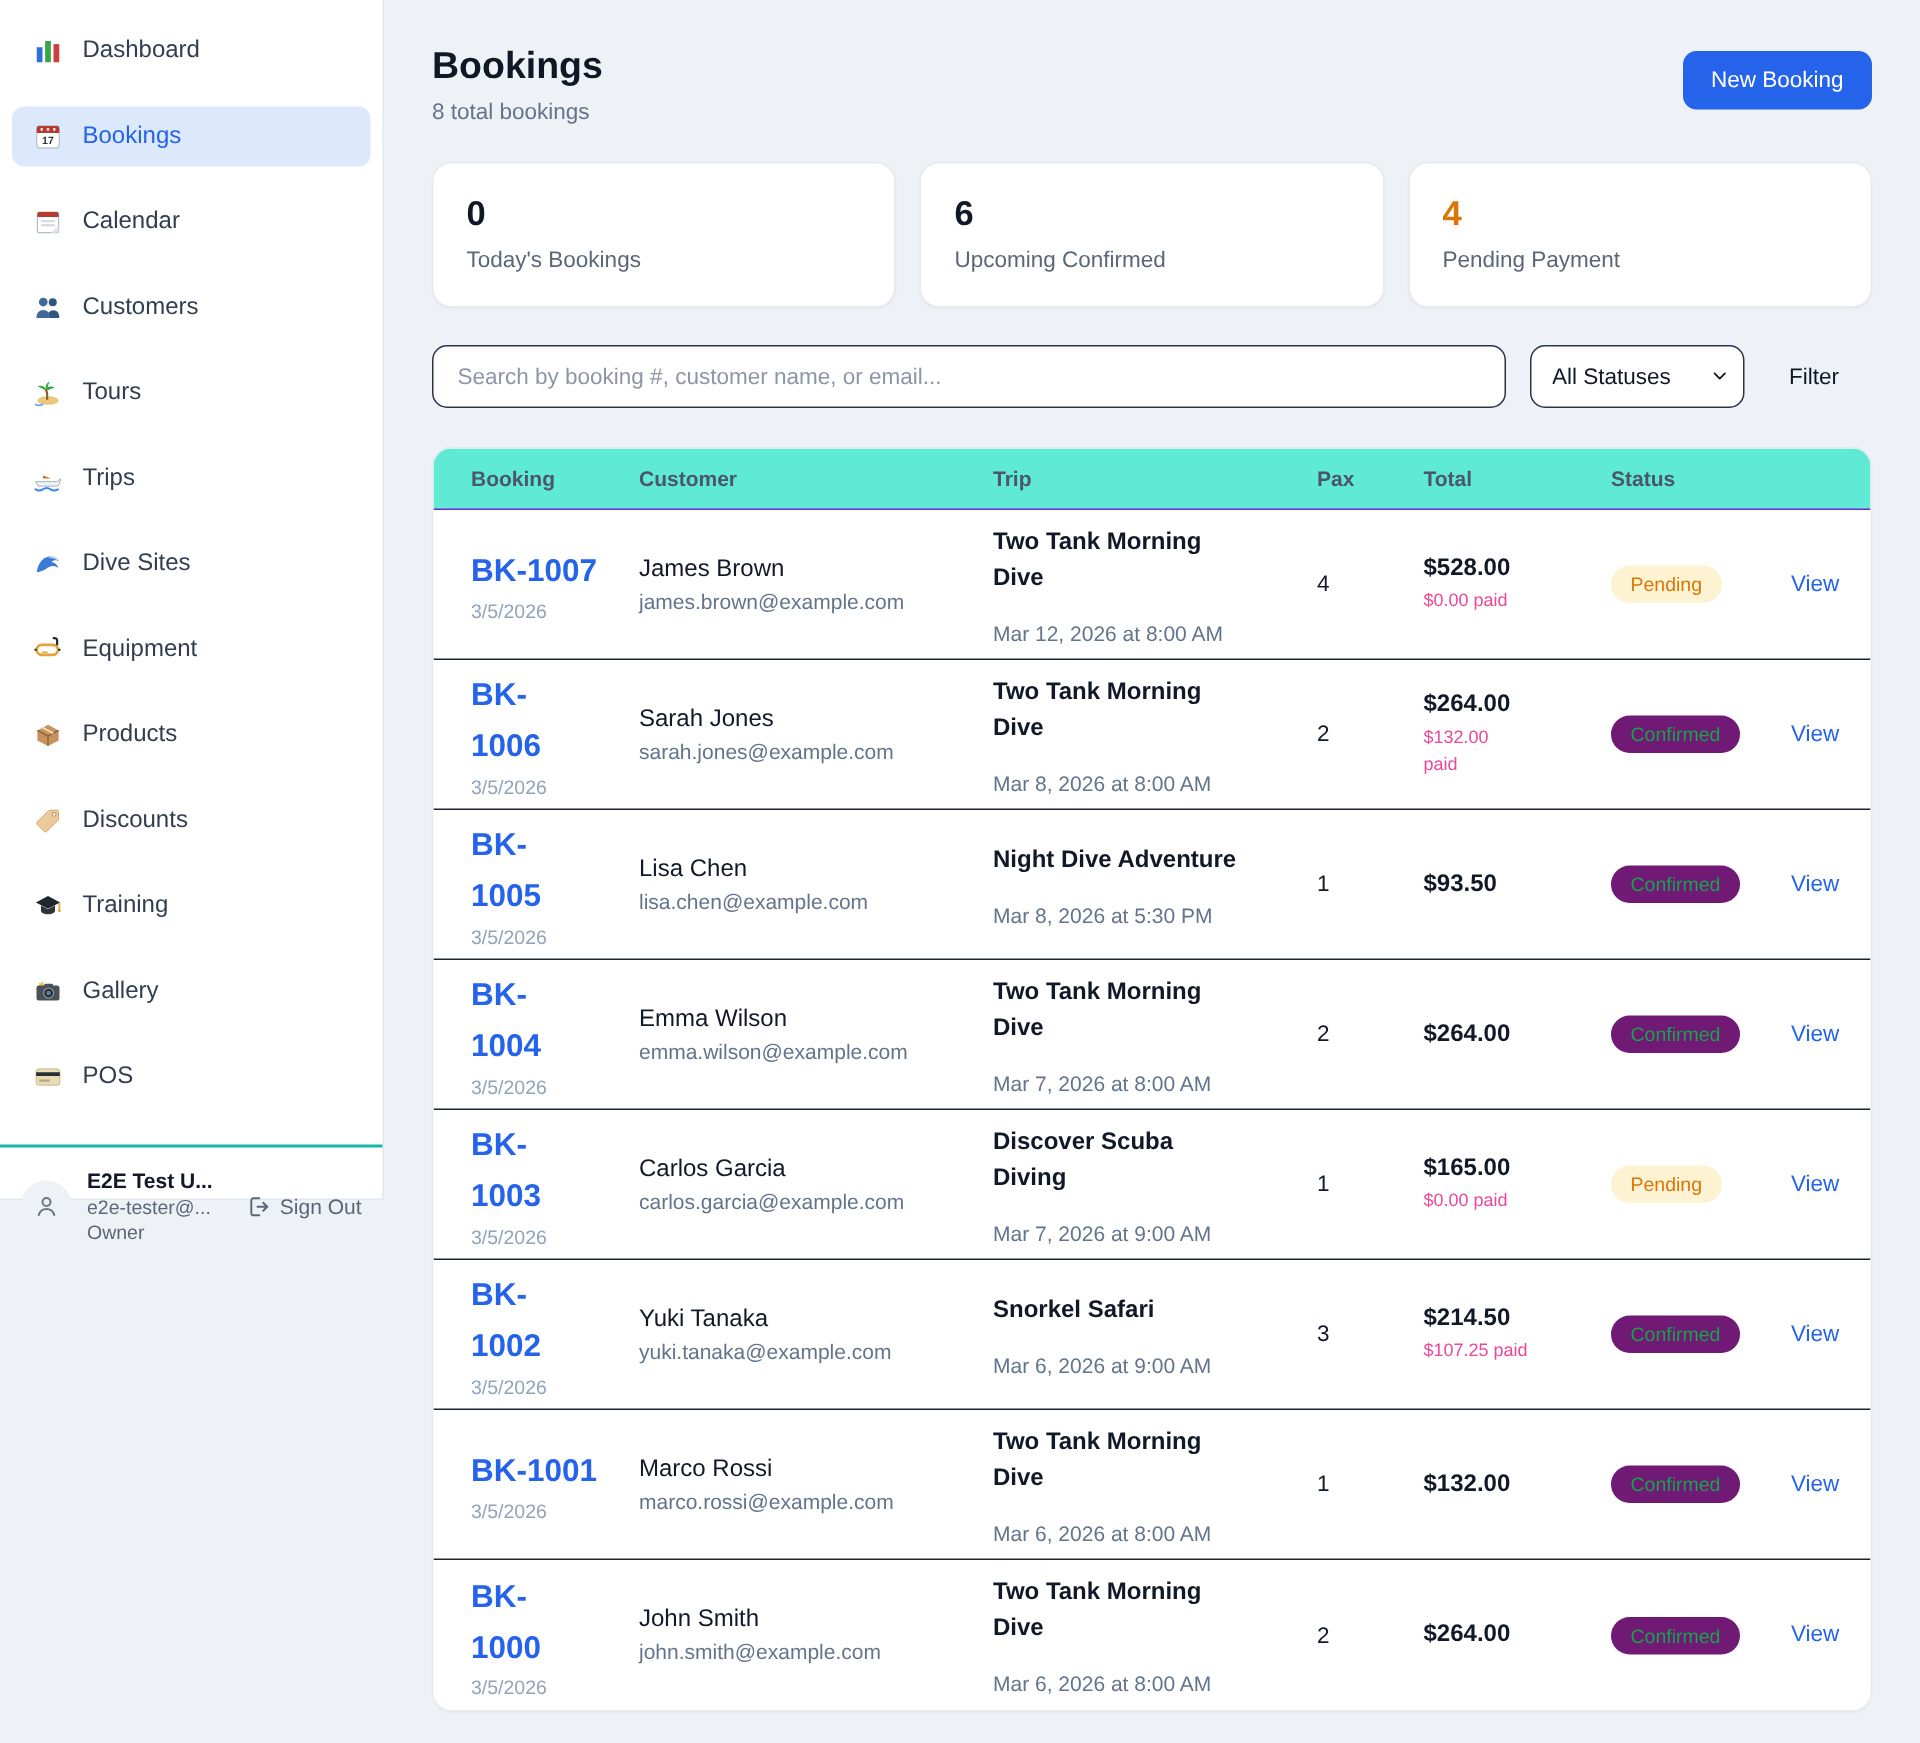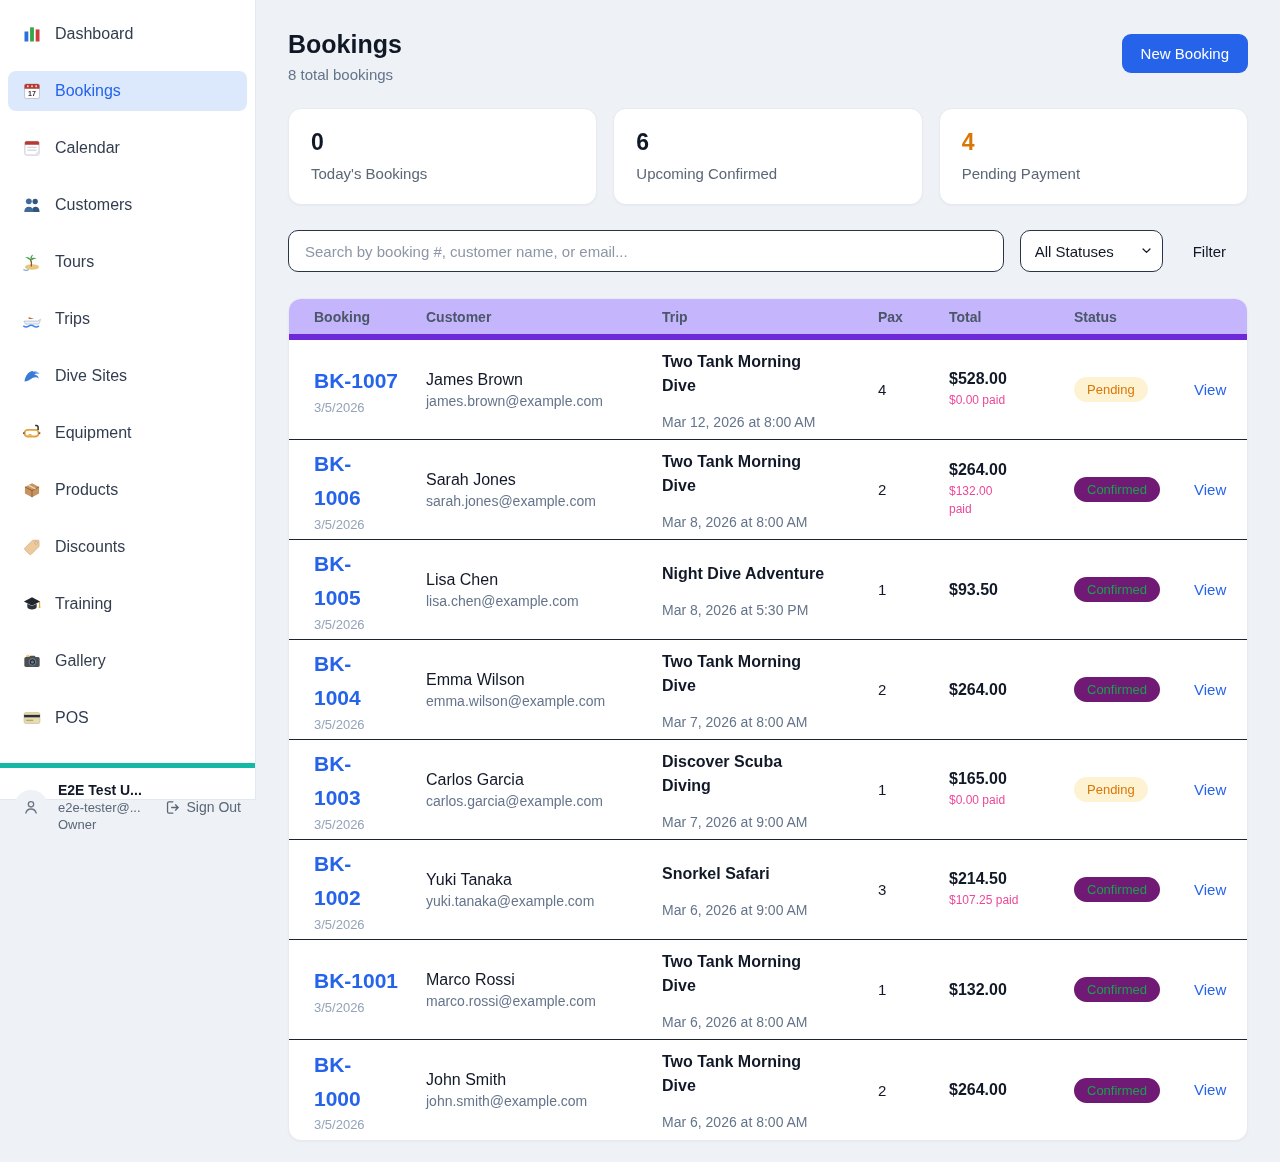--- a/index.html
+++ b/index.html
@@ -8,21 +8,21 @@
 
   
   .sidebar { width:256px; height:800px; background:#ffffff; border-right:1px solid #e2e8f0; border-bottom:1px solid #e2e8f0; display:flex; flex-direction:column; flex-shrink:0; }
   .brand { padding:17px 16px 15px; border-bottom:1px solid #e8ecf1; }
   .brand-name { color:#2563eb; font-size:19px; font-weight:bold; letter-spacing:.2px; }
   .brand-domain { margin-top:6px; font-size:14px; color:#2b3546; }
   .nav { padding:14px 8px 8px; flex:1; }
   .nav-item { display:flex; align-items:center; gap:13px; padding:10px 10px 10px 14px; margin-bottom:17px; border-radius:8px; font-size:16px; color:#323d4f; cursor:pointer; }
   .nav-item.active { background:#dce9fc; color:#2563eb; font-weight:500; }
   .nav-icon { width:20px; height:20px; display:inline-flex; }
-  .user-box { border-top:5px solid #14b8a6; padding:14px 14px; display:flex; align-items:center; gap:10px; }
+  .user-box { border-top:2px solid #14b8a6; padding:14px 14px; display:flex; align-items:center; gap:10px; }
   .avatar { width:34px; height:34px; border-radius:50%; background:#eef1f5; display:flex; align-items:center; justify-content:center; flex-shrink:0; }
   .user-meta { min-width:0; }
   .user-name { font-size:14px; font-weight:bold; color:#111827; white-space:nowrap; }
   .user-email, .user-role { font-size:13px; color:#5b6676; margin-top:2px; white-space:nowrap; }
   .signout { margin-left:auto; display:flex; align-items:center; gap:6px; background:none; border:none; color:#5b6676; font-size:14px; font-family:inherit; cursor:pointer; white-space:nowrap; }
 
   
   .main { flex:1; padding:30px 32px 30px; }
   .page-head { display:flex; align-items:flex-start; justify-content:space-between; }
   .page-title { font-size:25px; font-weight:bold; color:#101826; }
@@ -38,21 +38,21 @@
   .controls { display:flex; align-items:center; margin-top:25px; gap:16px; }
   .search-input { flex:1; height:42px; background:#fff; border:1.5px solid #2a3547; border-radius:10px; padding:0 16px; font-size:15px; font-family:inherit; color:#0f172a; }
   .search-input::placeholder { color:#8d96a6; }
   .select-wrap { position:relative; width:143px; height:42px; flex-shrink:0; }
   .select-wrap select { width:100%; height:100%; appearance:none; -webkit-appearance:none; background:#fff; border:1.5px solid #2a3547; border-radius:10px; padding:0 40px 0 14px; font-size:15px; font-family:inherit; color:#101826; cursor:pointer; }
   .select-chevron { position:absolute; right:9px; top:13px; pointer-events:none; color:#101826; }
   .filter-btn { background:none; border:none; font-size:15px; color:#101826; font-family:inherit; padding:0 22px 0 14px; cursor:pointer; }
 
   .table-card { margin-top:26px; background:#fff; border:1px solid #e7ebf0; border-radius:13px; overflow:hidden; box-shadow:0 1px 2px rgba(15,23,42,.04); }
   .tgrid { display:grid; grid-template-columns:112px 236px 216px 71px 125px 120px 1fr; align-items:center; padding-left:25px; }
-  .thead { background:#c4b5fd; height:41px; border-bottom:6px solid #6d28d9; }
+  .thead { background:#5eead4; height:41px; border-bottom:1px solid #6d28d9; }
   .thead .th { font-size:14px; font-weight:bold; color:#4b5768; }
   .trow { min-height:100px; border-bottom:1px solid #1b2430; }
   .trow:last-child { border-bottom:none; }
 
   .bk-id { color:#2563eb; font-size:21px; font-weight:bold; white-space:pre-line; line-height:1.6; text-decoration:none; cursor:pointer; display:inline-block; }
   .bk-date { font-size:13px; color:#94a3b8; margin-top:2px; }
   .cust-name { font-size:16px; color:#111827; }
   .cust-email { font-size:14px; color:#64748b; margin-top:4px; }
   .trip-name { font-size:16px; font-weight:bold; color:#111827; white-space:pre-line; line-height:1.5; }
   .trip-time { font-size:14px; color:#64748b; margin-top:16px; }

